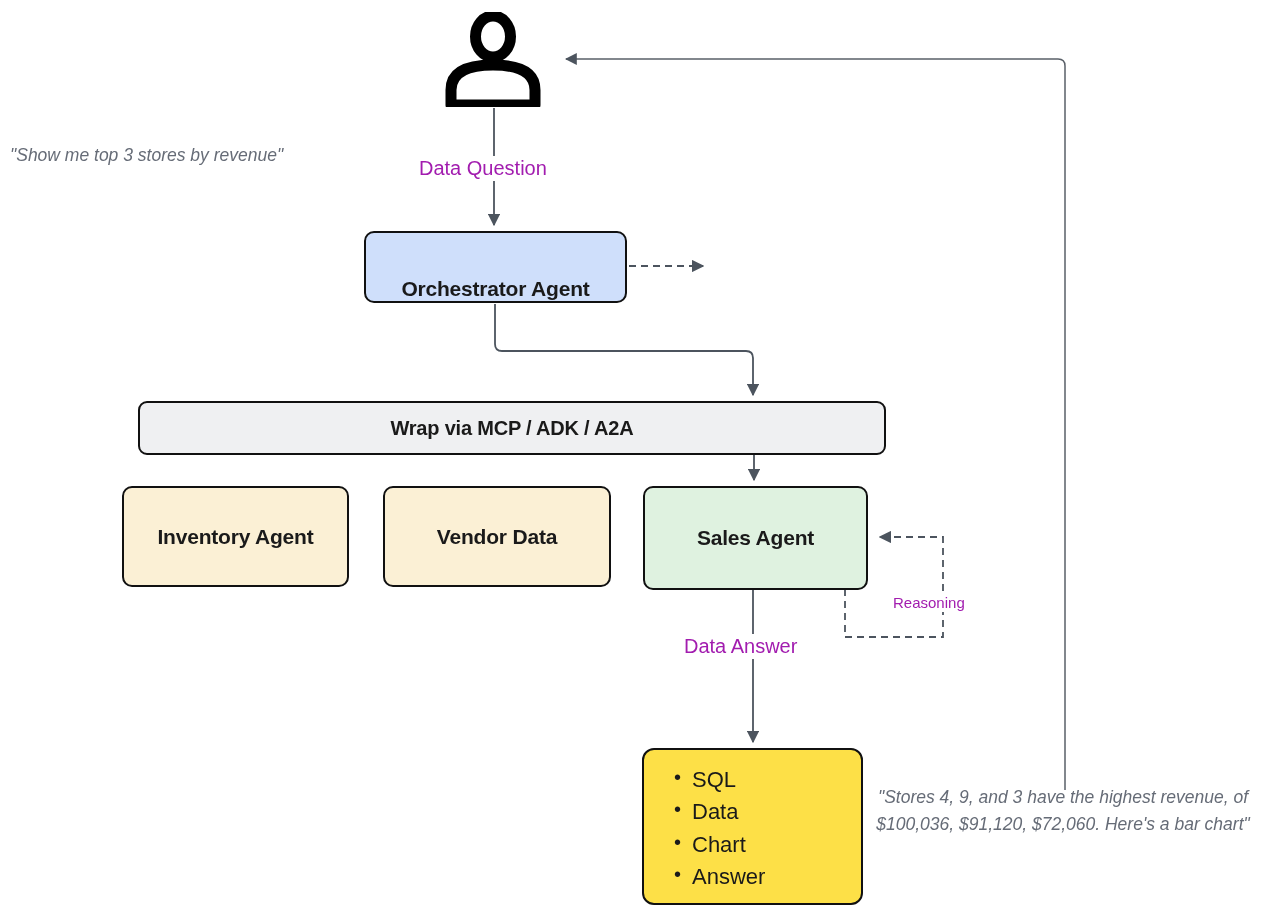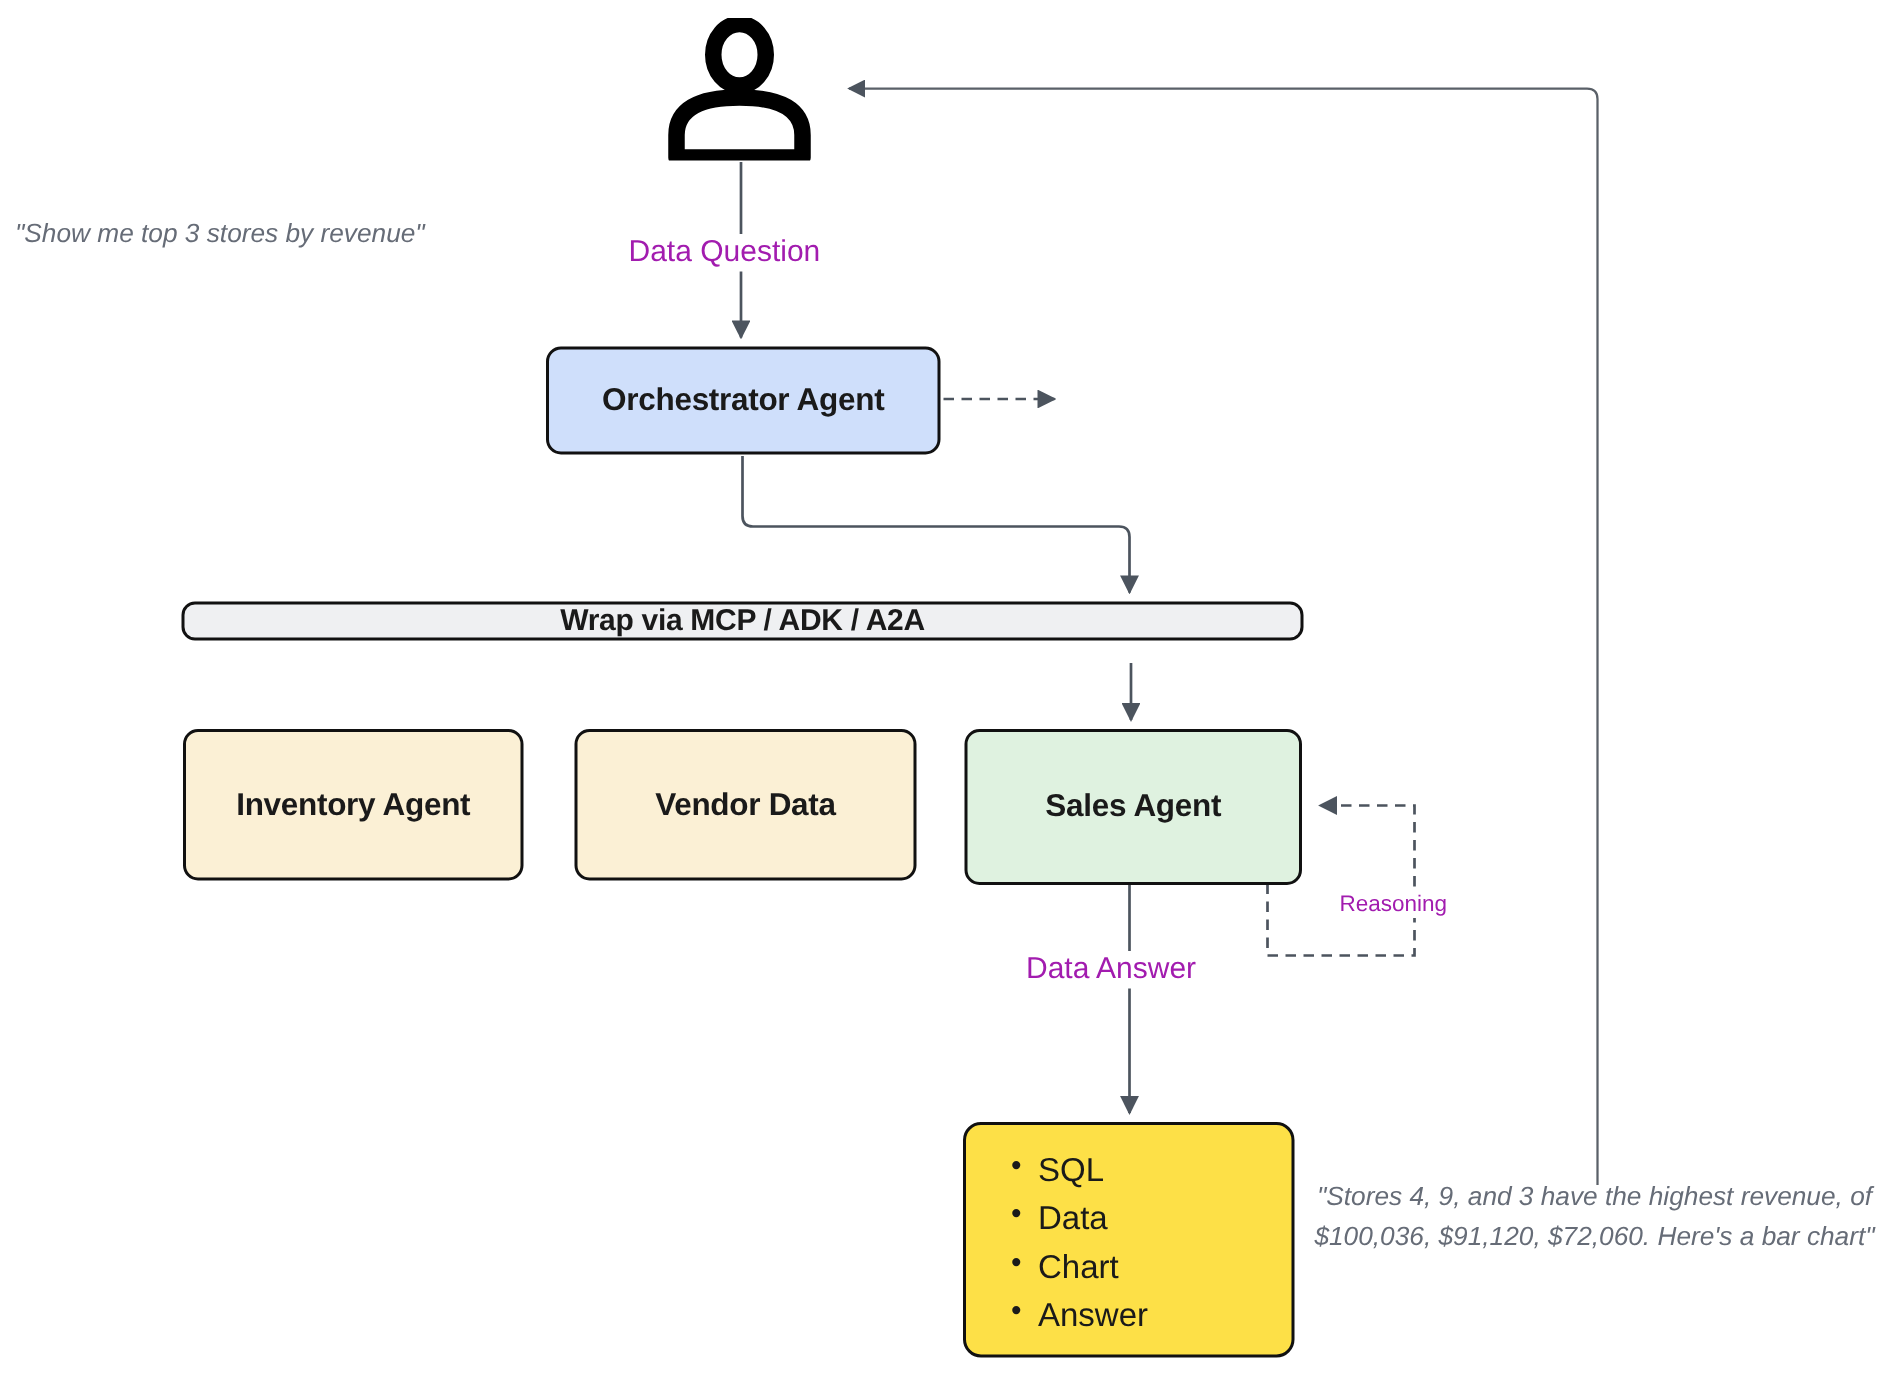--- a/index.html
+++ b/index.html
@@ -38,23 +38,24 @@
     justify-content: center;
     text-align: center;
     color: #1a1a1a;
     font-weight: bold;
   }
   .node-orchestrator {
     left: 364px; top: 231px; width: 263px; height: 72px;
     background: #cfdffb;
     font-size: 21px;
     letter-spacing: -0.2px;
+    align-items: flex-end;
   }
   .node-wrap {
-    left: 121px; top: 401px; width: 748px; height: 26px;
+    left: 138px; top: 401px; width: 748px; height: 54px;
     background: #eff0f2;
     border-radius: 9px;
     font-size: 20px;
     letter-spacing: -0.2px;
   }
   .node-inventory {
     left: 122px; top: 486px; width: 227px; height: 101px;
     background: #fbf0d5;
     font-size: 21px;
     letter-spacing: -0.2px;

